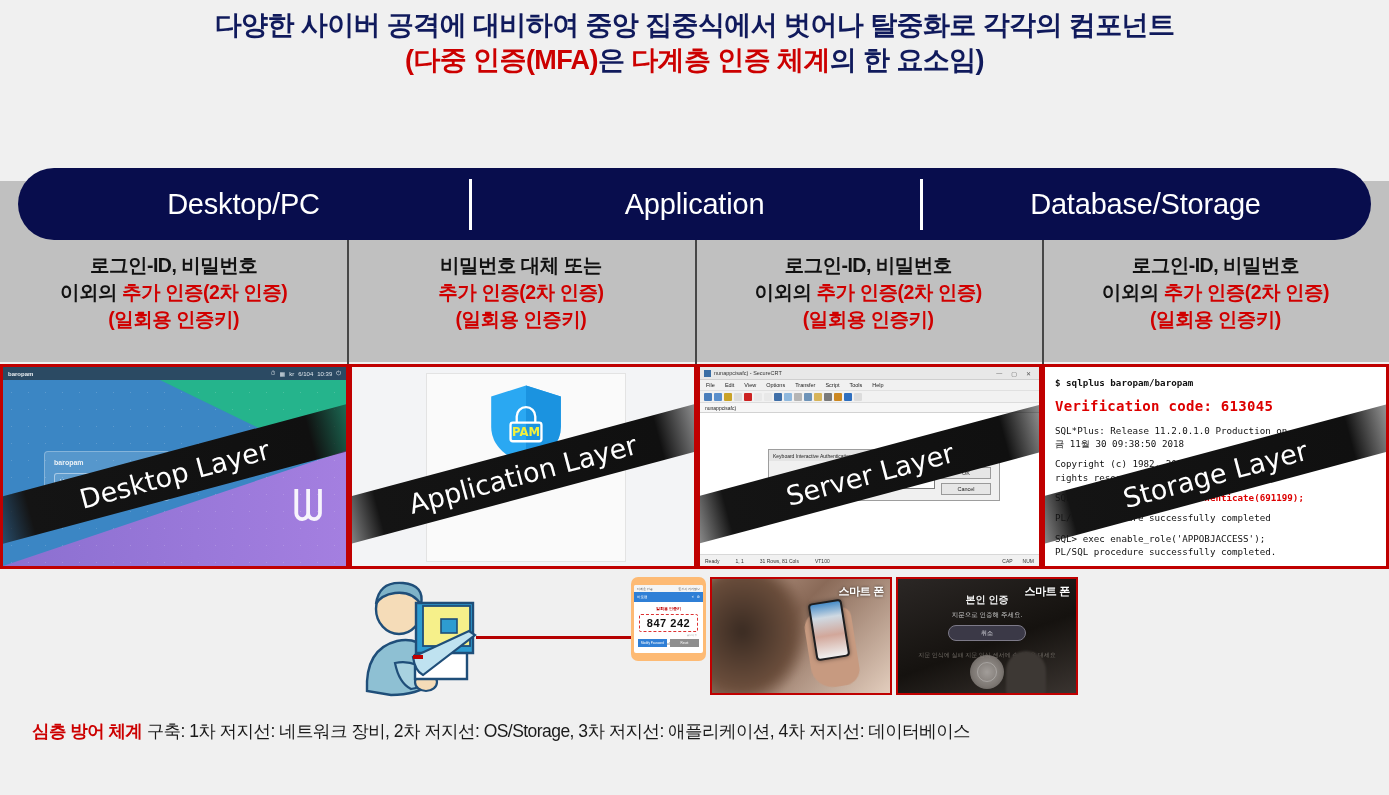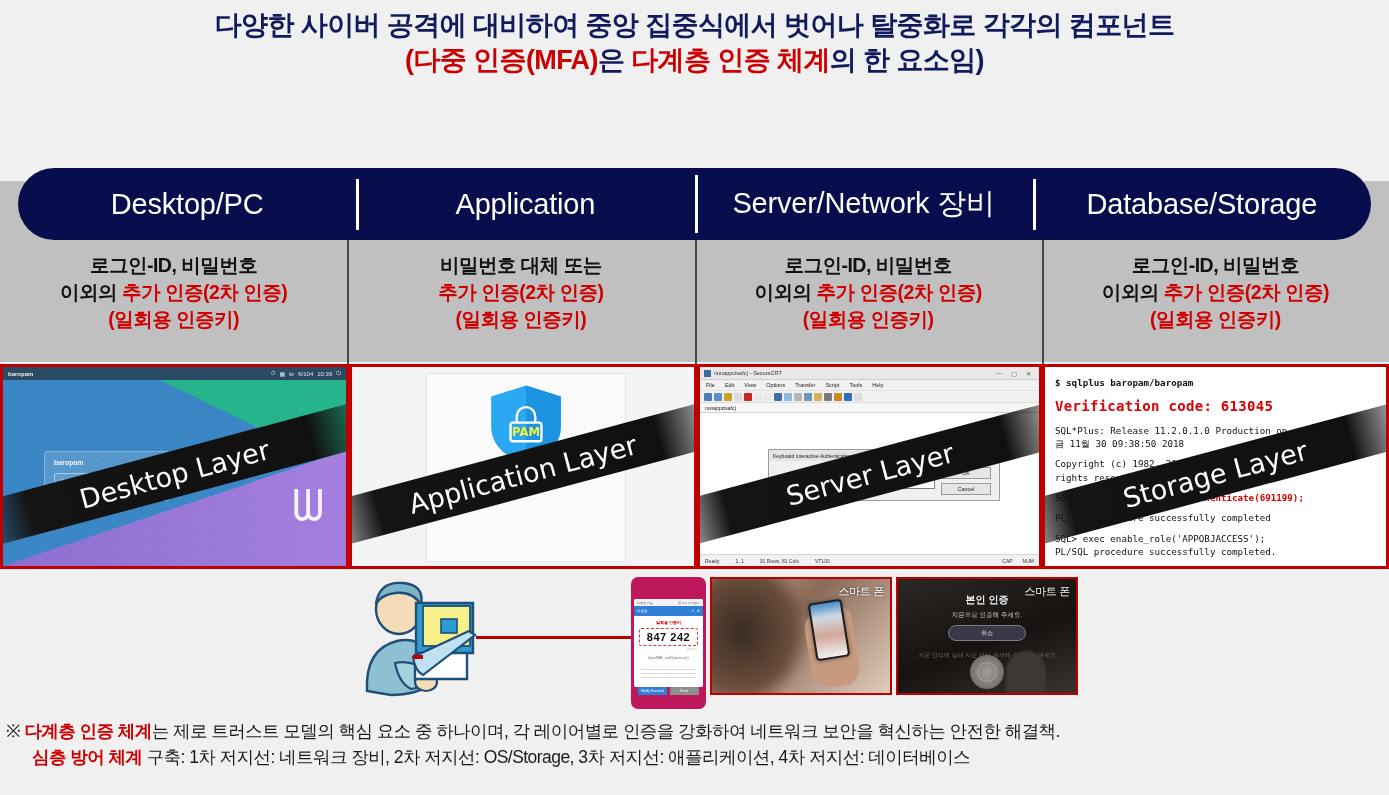--- a/index.html
+++ b/index.html
@@ -228,22 +228,22 @@
     position:absolute; left:0; top:573px; width:1389px; height:130px; z-index:6;
   }
   .person{
     position:absolute; left:355px; top:6px; width:125px; height:118px;
   }
   .person svg{ width:100%; height:100%; display:block; }
   .link-line{
     position:absolute; left:476px; top:63px; width:157px; height:3px; background:#b50000;
   }
   .phone-shot{
-    position:absolute; left:631px; top:4px; width:75px; height:132px;
-    background:#be185d; border-radius:7px; padding:22px 3px;
+    position:absolute; left:631px; top:4px; width:75px; height:84px;
+    background:#fdba74; border-radius:7px; padding:8px 3px;
   }
   .phone-shot .scr{ background:#fff; height:100%; border-radius:2px; overflow:hidden; }
   .ps-bar{ height:7px; background:#f4f4f4; display:flex; align-items:center; padding:0 3px; }
   .ps-bar span{ font-size:3px; color:#444; }
   .ps-bar .r2{ margin-left:auto; }
   .ps-blue{ height:10px; background:#2f7fd6; display:flex; align-items:center; padding:0 3px; }
   .ps-blue span{ font-size:3.5px; color:#fff; }
   .ps-blue .ic{ margin-left:auto; display:flex; gap:3px; }
   .ps-ttl{ text-align:center; font-size:4px; color:#c00000; font-weight:bold; margin-top:4px; }
   .ps-code{
@@ -262,21 +262,21 @@
   .ps-btns u.g{ background:#8e8e8e; }
 
   .photo{
     position:absolute; top:4px; width:182px; height:118px;
     border:2px solid #c00000; overflow:hidden;
   }
   .photo.a{ left:710px; background:linear-gradient(135deg,#c4a492 0%,#8a6a58 40%,#e2cdbd 100%); }
   .photo.b{ left:896px; background:linear-gradient(160deg,#2b2725 0%,#15120f 55%,#3a3430 100%); }
   .photo .tag{
     position:absolute; right:6px; top:5px; color:#ffffff;
-    font-size:11px; font-weight:normal; letter-spacing:-.3px;
+    font-size:11px; font-weight:bold; letter-spacing:-.3px;
     text-shadow:0 0 3px rgba(0,0,0,.7);
   }
   .photo.a .blur1{
     position:absolute; left:-14px; top:-8px; width:110px; height:134px;
     background:radial-gradient(ellipse at 40% 45%,#3a2b22 0%,#6b4e3c 55%,rgba(0,0,0,0) 72%);
     filter:blur(3px);
   }
   .photo.a .hand{
     position:absolute; left:96px; top:30px; width:48px; height:78px;
     background:#c79a80; border-radius:18px 10px 16px 22px; transform:rotate(-9deg);
@@ -338,21 +338,20 @@
 <div class="title-block">
   <span class="ln">다양한 사이버 공격에 대비하여 중앙 집중식에서 벗어나 탈중화로 각각의 컴포넌트</span>
   <span class="ln"><span class="red">(</span><span class="red">다중 인증(MFA)</span><span>은 </span><span class="red">다계층 인증 체계</span><span>의 한 요소임)</span></span>
 </div>
 
 <div class="gray-band"></div>
 
 <div class="header-bar">
   <div class="header-cell">Desktop/PC</div>
   <div class="header-cell">Application</div>
-  <div class="header-cell">Server/Network 장비</div>
   <div class="header-cell">Database/Storage</div>
 </div>
 
 <div class="sub-row">
   <div class="sub-cell">
     <div>로그인-ID, 비밀번호</div>
     <div><span>이외의 </span><span class="r">추가 인증(2차 인증)</span></div>
     <div class="r">(일회용 인증키)</div>
   </div>
   <div class="sub-cell">
@@ -573,15 +572,14 @@
     <div class="pb-btn">취소</div>
     <div class="pb-note">지문 인식에 실패
 지문 인식 센서에 손가락을 대세요</div>
     <div class="finger"></div>
     <div class="fp"></div>
     <span class="tag">스마트 폰</span>
   </div>
 </div>
 
 <div class="footnote">
-  <div class="l1"><span>※ </span><b class="r">다계층 인증 체계</b><span>는 제로 트러스트 모델의 핵심 요소 중 하나이며, 각 레이어별로 인증을 강화하여 네트워크 보안을 혁신하는 안전한 해결책.</span></div>
   <div class="l2"><b class="r">심층 방어 체계</b><span> 구축: 1차 저지선: 네트워크 장비, 2차 저지선: OS/Storage, 3차 저지선: 애플리케이션, 4차 저지선: 데이터베이스</span></div>
 </div>
 
 </body></html>

